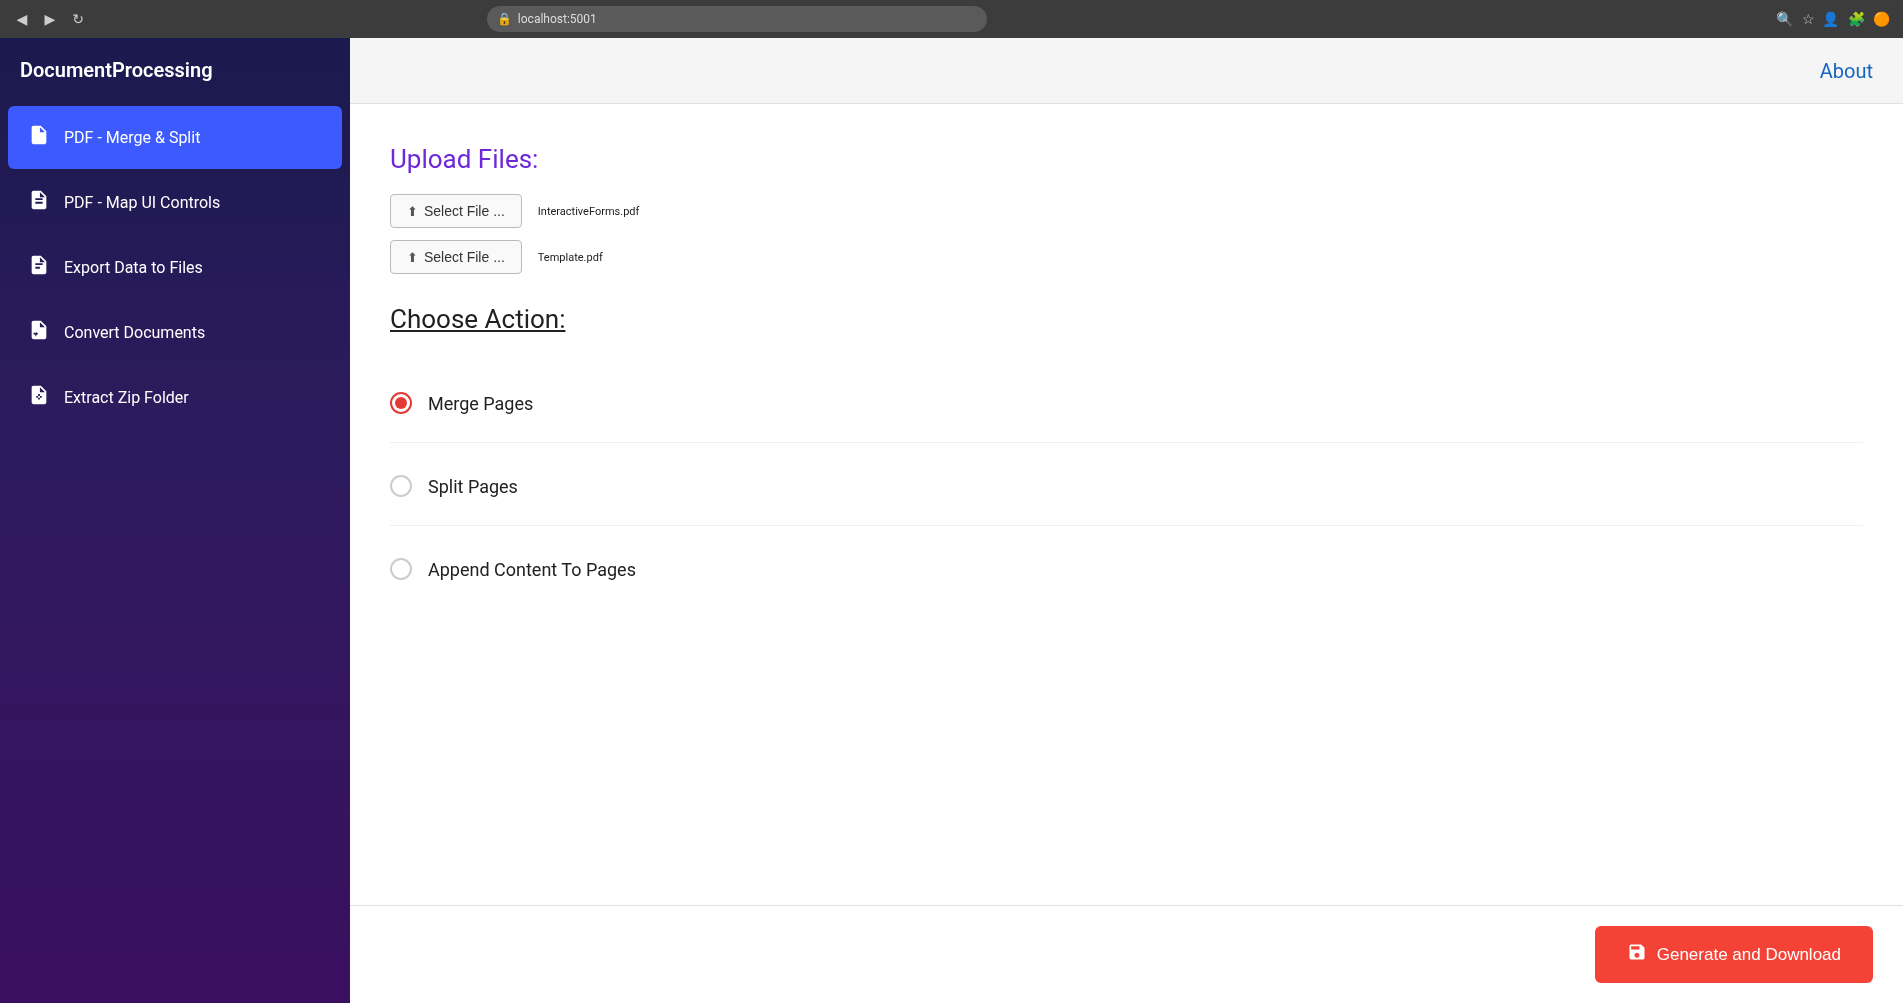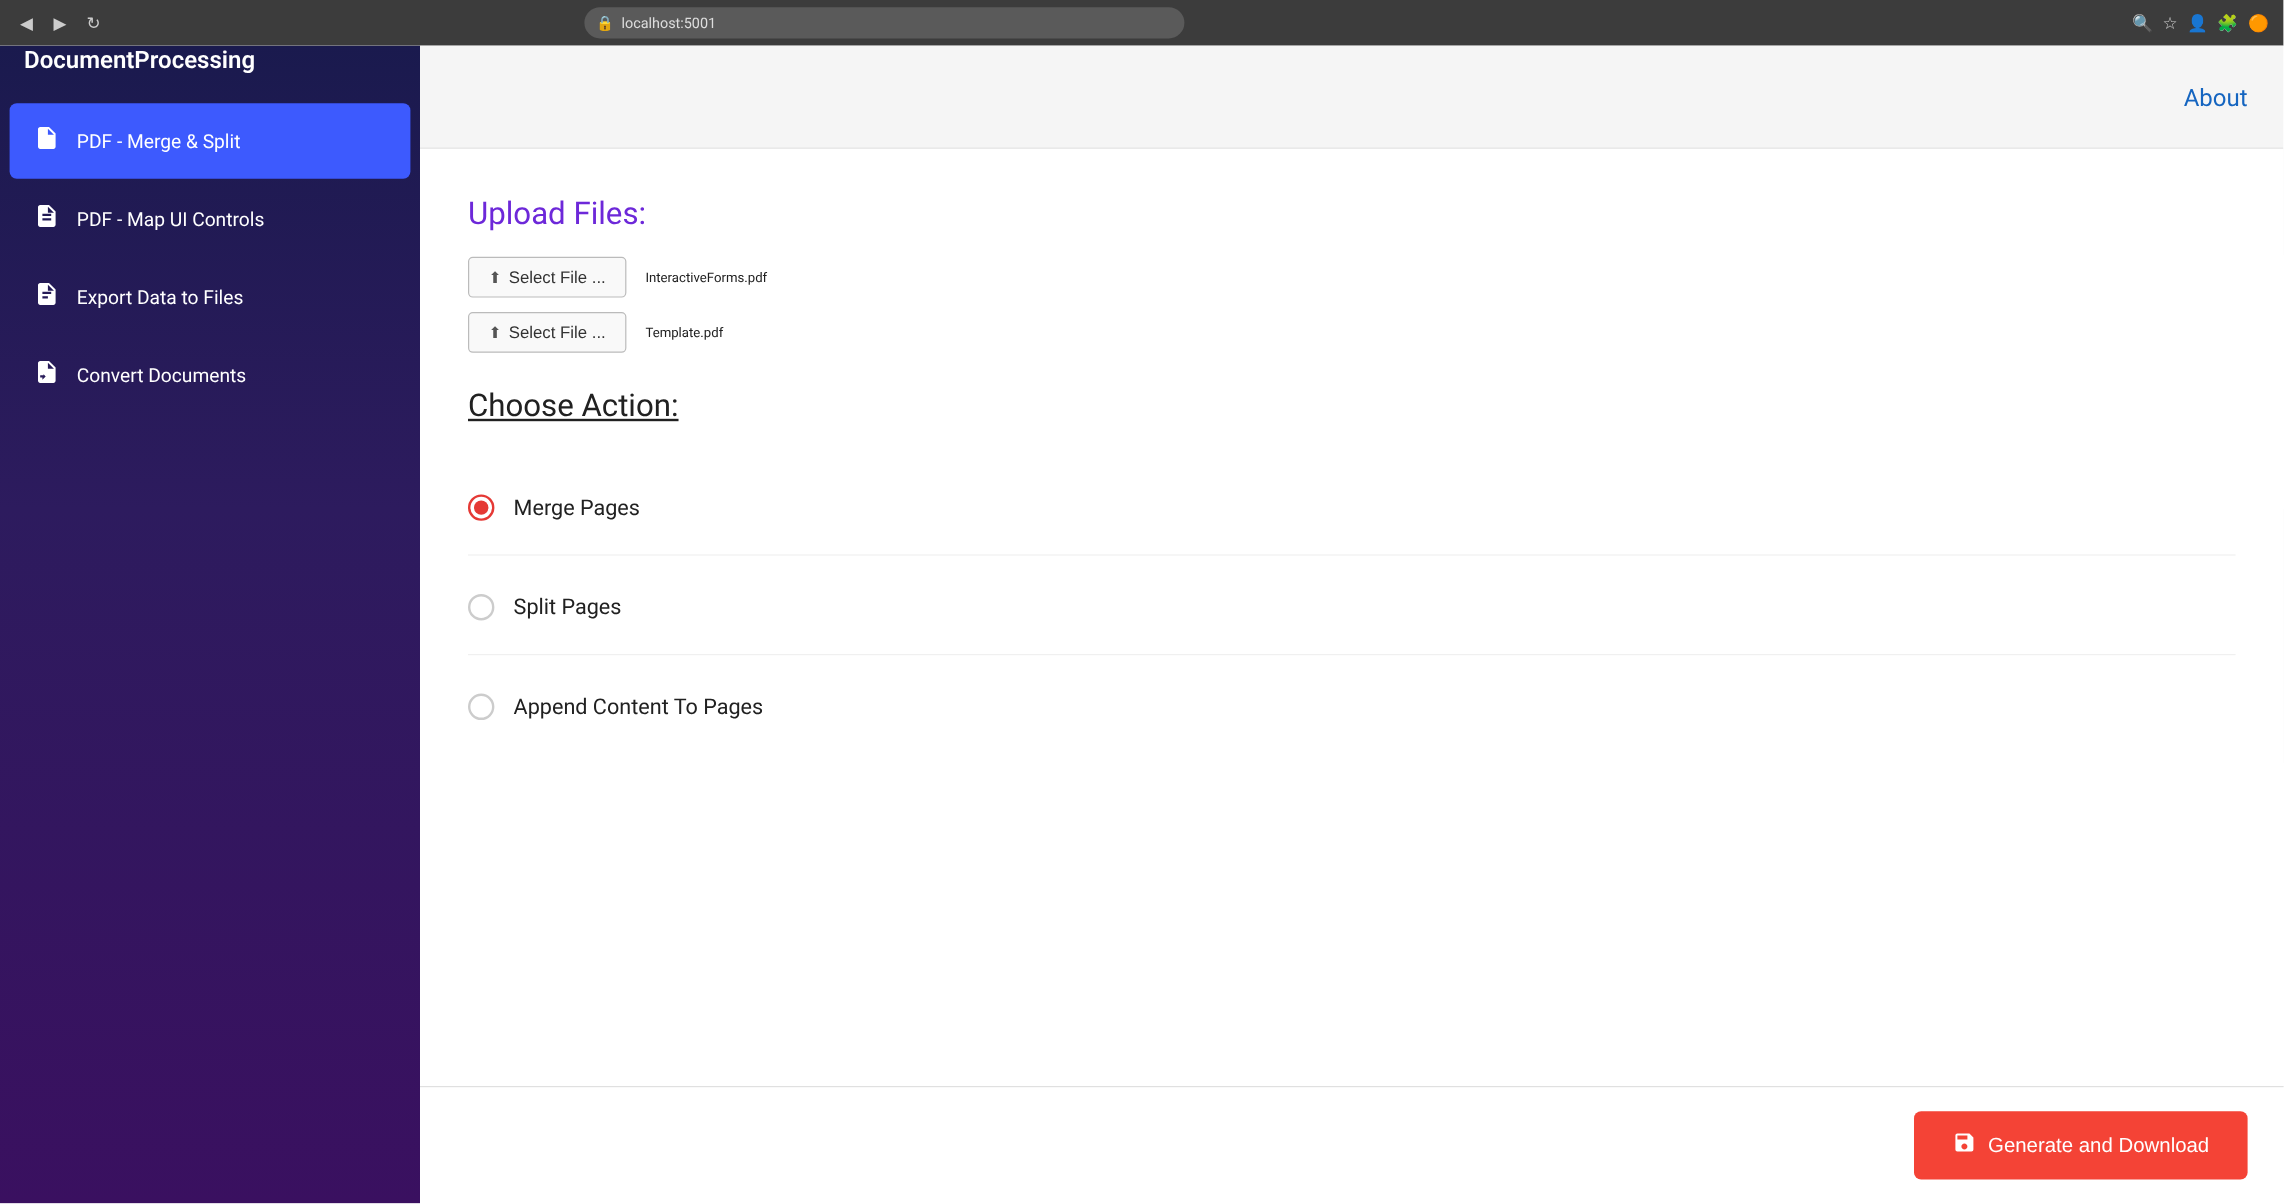--- a/index.html
+++ b/index.html
@@ -84,20 +84,21 @@
       overflow: hidden;
     }
 
     
     .sidebar {
       width: 350px;
       background: linear-gradient(180deg, #1a1a4e 0%, #2d1b5e 40%, #3a1060 100%);
       display: flex;
       flex-direction: column;
       flex-shrink: 0;
+      padding-top: 20px;
     }
 
     .sidebar-title {
       color: white;
       font-size: 20px;
       font-weight: 600;
       padding: 0 20px 24px 20px;
     }
 
     .sidebar-nav {
@@ -134,21 +135,21 @@
       flex: 1;
       display: flex;
       flex-direction: column;
       background: #f5f5f5;
       overflow: hidden;
     }
 
     
     .top-nav {
       background: #f5f5f5;
-      height: 86px;
+      height: 66px;
       display: flex;
       align-items: center;
       justify-content: flex-end;
       padding: 0 30px;
       border-bottom: 1px solid #e0e0e0;
       flex-shrink: 0;
     }
 
     .about-link {
       color: #1565c0;
@@ -353,20 +354,28 @@
 
       <div class="sidebar-item">
         <span class="sidebar-item-icon">
           <svg width="22" height="22" viewBox="0 0 24 24" fill="white">
             <path d="M14 2H6c-1.1 0-2 .9-2 2v16c0 1.1.9 2 2 2h12c1.1 0 2-.9 2-2V8l-6-6zm-1 7V3.5L18.5 9H13zm-5 4l3 3-3 3v-2H6v-2h3v-2z"></path>
           </svg>
         </span>
         <span>Convert Documents</span>
       </div>
 
+      <div class="sidebar-item">
+        <span class="sidebar-item-icon">
+          <svg width="22" height="22" viewBox="0 0 24 24" fill="white">
+            <path d="M14 2H6c-1.1 0-2 .9-2 2v16c0 1.1.9 2 2 2h12c1.1 0 2-.9 2-2V8l-6-6zm-1 7V3.5L18.5 9H13zm-2 2h2v2h-2zm0 4h2v2h-2zm-2-2h2v2H9zm4 0h2v2h-2z"></path>
+          </svg>
+        </span>
+        <span>Extract Zip Folder</span>
+      </div>
 
     </nav>
   </div>
 
   <div class="main-content">
 
     <div class="top-nav">
       <a class="about-link">About</a>
     </div>
 

